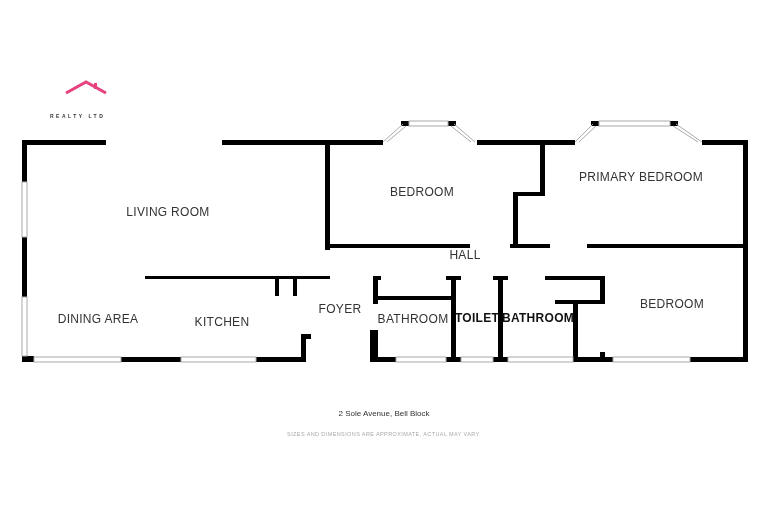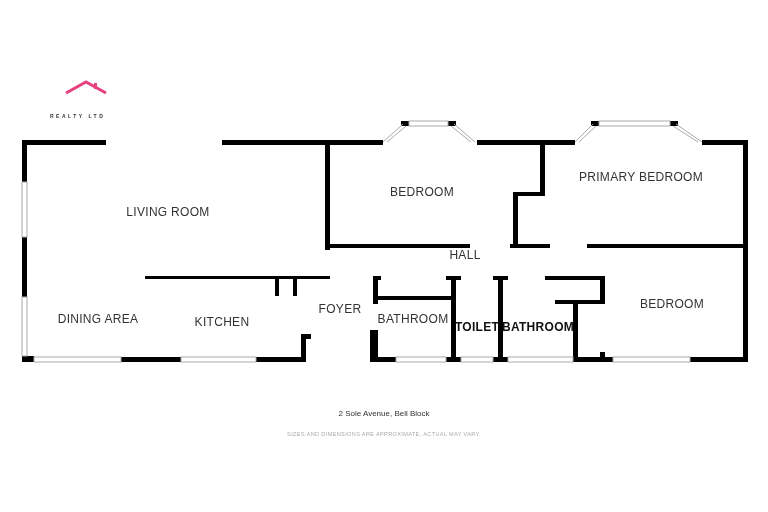--- a/index.html
+++ b/index.html
@@ -3,21 +3,21 @@
 <meta charset="utf-8">
 <style>
   html, body { margin:0; padding:0; background:#ffffff; }
   body { width:768px; height:512px; position:relative; overflow:hidden; font-family:"Liberation Sans", sans-serif; }
   .logo { position:absolute; left:30px; top:80px; width:120px; height:40px; }
   .logo-name { position:absolute; left:4px; top:14px; font-size:17px; font-weight:bold; color:#e8417f; letter-spacing:0.5px; white-space:nowrap; }
   .logo-sub { position:absolute; left:20px; top:33px; font-size:5px; font-weight:bold; color:#333; letter-spacing:2.5px; white-space:nowrap; }
   .logo-roof { position:absolute; left:34px; top:0; }
   svg.plan { position:absolute; left:0; top:0; }
   .lbl { position:absolute; font-size:12px; color:#333; white-space:nowrap; transform:translate(-50%,-50%); letter-spacing:0.3px; }
-  .lbl.b { font-weight:bold; color:#111;margin-top:9px; }
+  .lbl.b { font-weight:bold; color:#111; }
   .addr { position:absolute; left:384px; top:409px; transform:translateX(-50%); font-size:8px; color:#333; white-space:nowrap; }
   .disc { position:absolute; left:384px; top:431px; transform:translateX(-50%); font-size:5.5px; color:#aaa; white-space:nowrap; letter-spacing:0.4px; }
 </style>
 </head>
 <body>
 
 <div class="logo">
   <svg class="logo-roof" width="44" height="14" viewBox="0 0 44 14">
     <polyline points="2,13 22,2 42,13" fill="none" stroke="#e8417f" stroke-width="3"></polyline>
     <rect x="30" y="3" width="3" height="6" fill="#e8417f"></rect>

